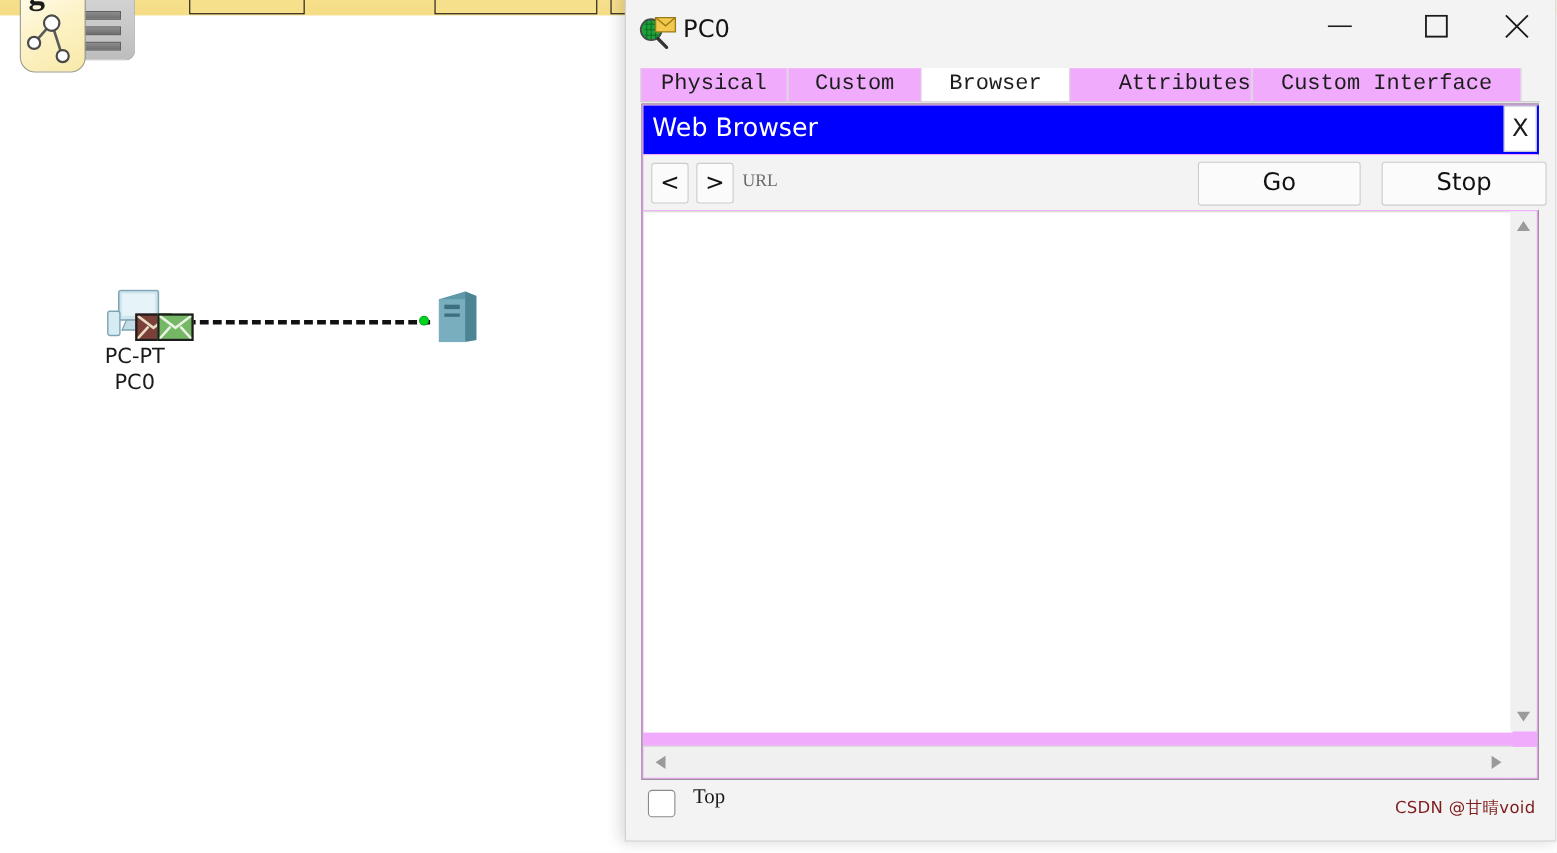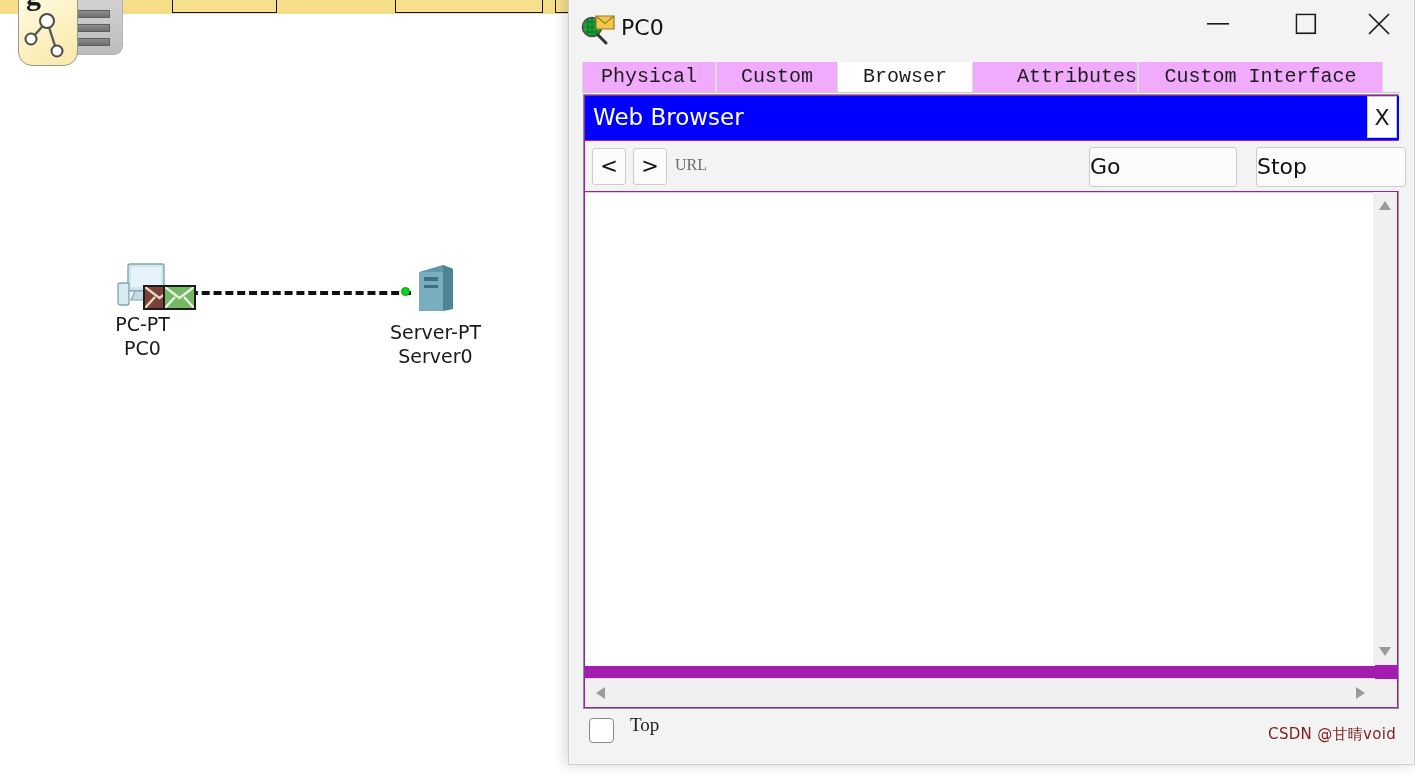--- a/index.html
+++ b/index.html
@@ -68,21 +68,21 @@
   .pt-letter {
     position: absolute;
     left: 26px; top: -22px;
     font-size: 30px;
     font-weight: 700;
     color: #1b1b1b;
     font-family: "Liberation Serif", serif;
   }
 
   
-  .topo { position: absolute; left: 0; top: 0; width: 560px; height: 700px; margin-left: 20px; }
+  .topo { position: absolute; left: 0; top: 0; width: 560px; height: 700px; }
 
   .device-label {
     position: absolute;
     text-align: center;
     font-size: 19px;
     color: #1a1a1a;
     line-height: 24px;
     white-space: nowrap;
     font-family: "DejaVu Sans", sans-serif;
   }
@@ -177,21 +177,21 @@
     background: #ffffff;
     border-left: 1px solid #ffffff;
     border-right: 1px solid #ffffff;
   }
 
   
   .browser {
     position: absolute;
     left: 14px; top: 103px;
     width: 816px; height: 615px;
-    background: #a21caf;
+    background: #f0abfc;
     border: 1px solid #8f8f8f;
     box-sizing: border-box;
   }
   .browser-title {
     position: absolute;
     left: 1px; top: 1px;
     width: 814px; height: 44px;
     background: #0000ff;
   }
   .browser-title-text {
@@ -259,20 +259,21 @@
   .act-btn {
     position: absolute;
     top: 6px;
     height: 40px;
     background: #fbfbfb;
     border: 1px solid #cccccc;
     border-radius: 3px;
     box-sizing: border-box;
     font-size: 22px;
     color: #111111;
+    text-align: center;
     line-height: 38px;
     font-family: "DejaVu Sans", sans-serif;
   }
   .act-btn.go   { left: 504px; width: 148px; }
   .act-btn.stop { left: 658px; width: 150px; margin-left: 13px; }
 
   .page-area {
     position: absolute;
     left: 1px; top: 97px;
     width: 790px; height: 473px;
@@ -398,24 +399,20 @@
     </div>
 
     <svg style="position:absolute; left:396px; top:263px; width:40px; height:50px;" viewBox="0 0 40 50">
       <path d="M3 9 L27 2 L37 6 L37 46 L3 48 Z" fill="#5f98a8"></path>
       <rect x="3" y="9" width="24" height="39" fill="#78aebd"></rect>
       <path d="M27 2 L37 6 L37 46 L27 48 Z" fill="#4d8494"></path>
       <rect x="8" y="14" width="14" height="4" fill="#3d6f7e"></rect>
       <rect x="8" y="22" width="14" height="3" fill="#3d6f7e"></rect>
     </svg>
 
-    <div class="device-label" style="left:343px; top:320px; width:145px;">
-      <div>Server-PT</div>
-      <div>Server0</div>
-    </div>
 
     <div class="link-line"></div>
     <div class="link-dot" style="left:153px; top:286px;"></div>
     <div class="link-dot" style="left:381px; top:287px;"></div>
 
     <div class="pkt brown">
       <svg width="29" height="21" viewBox="0 0 29 21">
         <path d="M0 0 L14.5 11 L29 0" fill="none" stroke="#e8dcc8" stroke-width="2.3"></path>
         <path d="M0 21 L10 10 M29 21 L19 10" stroke="#e8dcc8" stroke-width="2.3" fill="none"></path>
       </svg>

